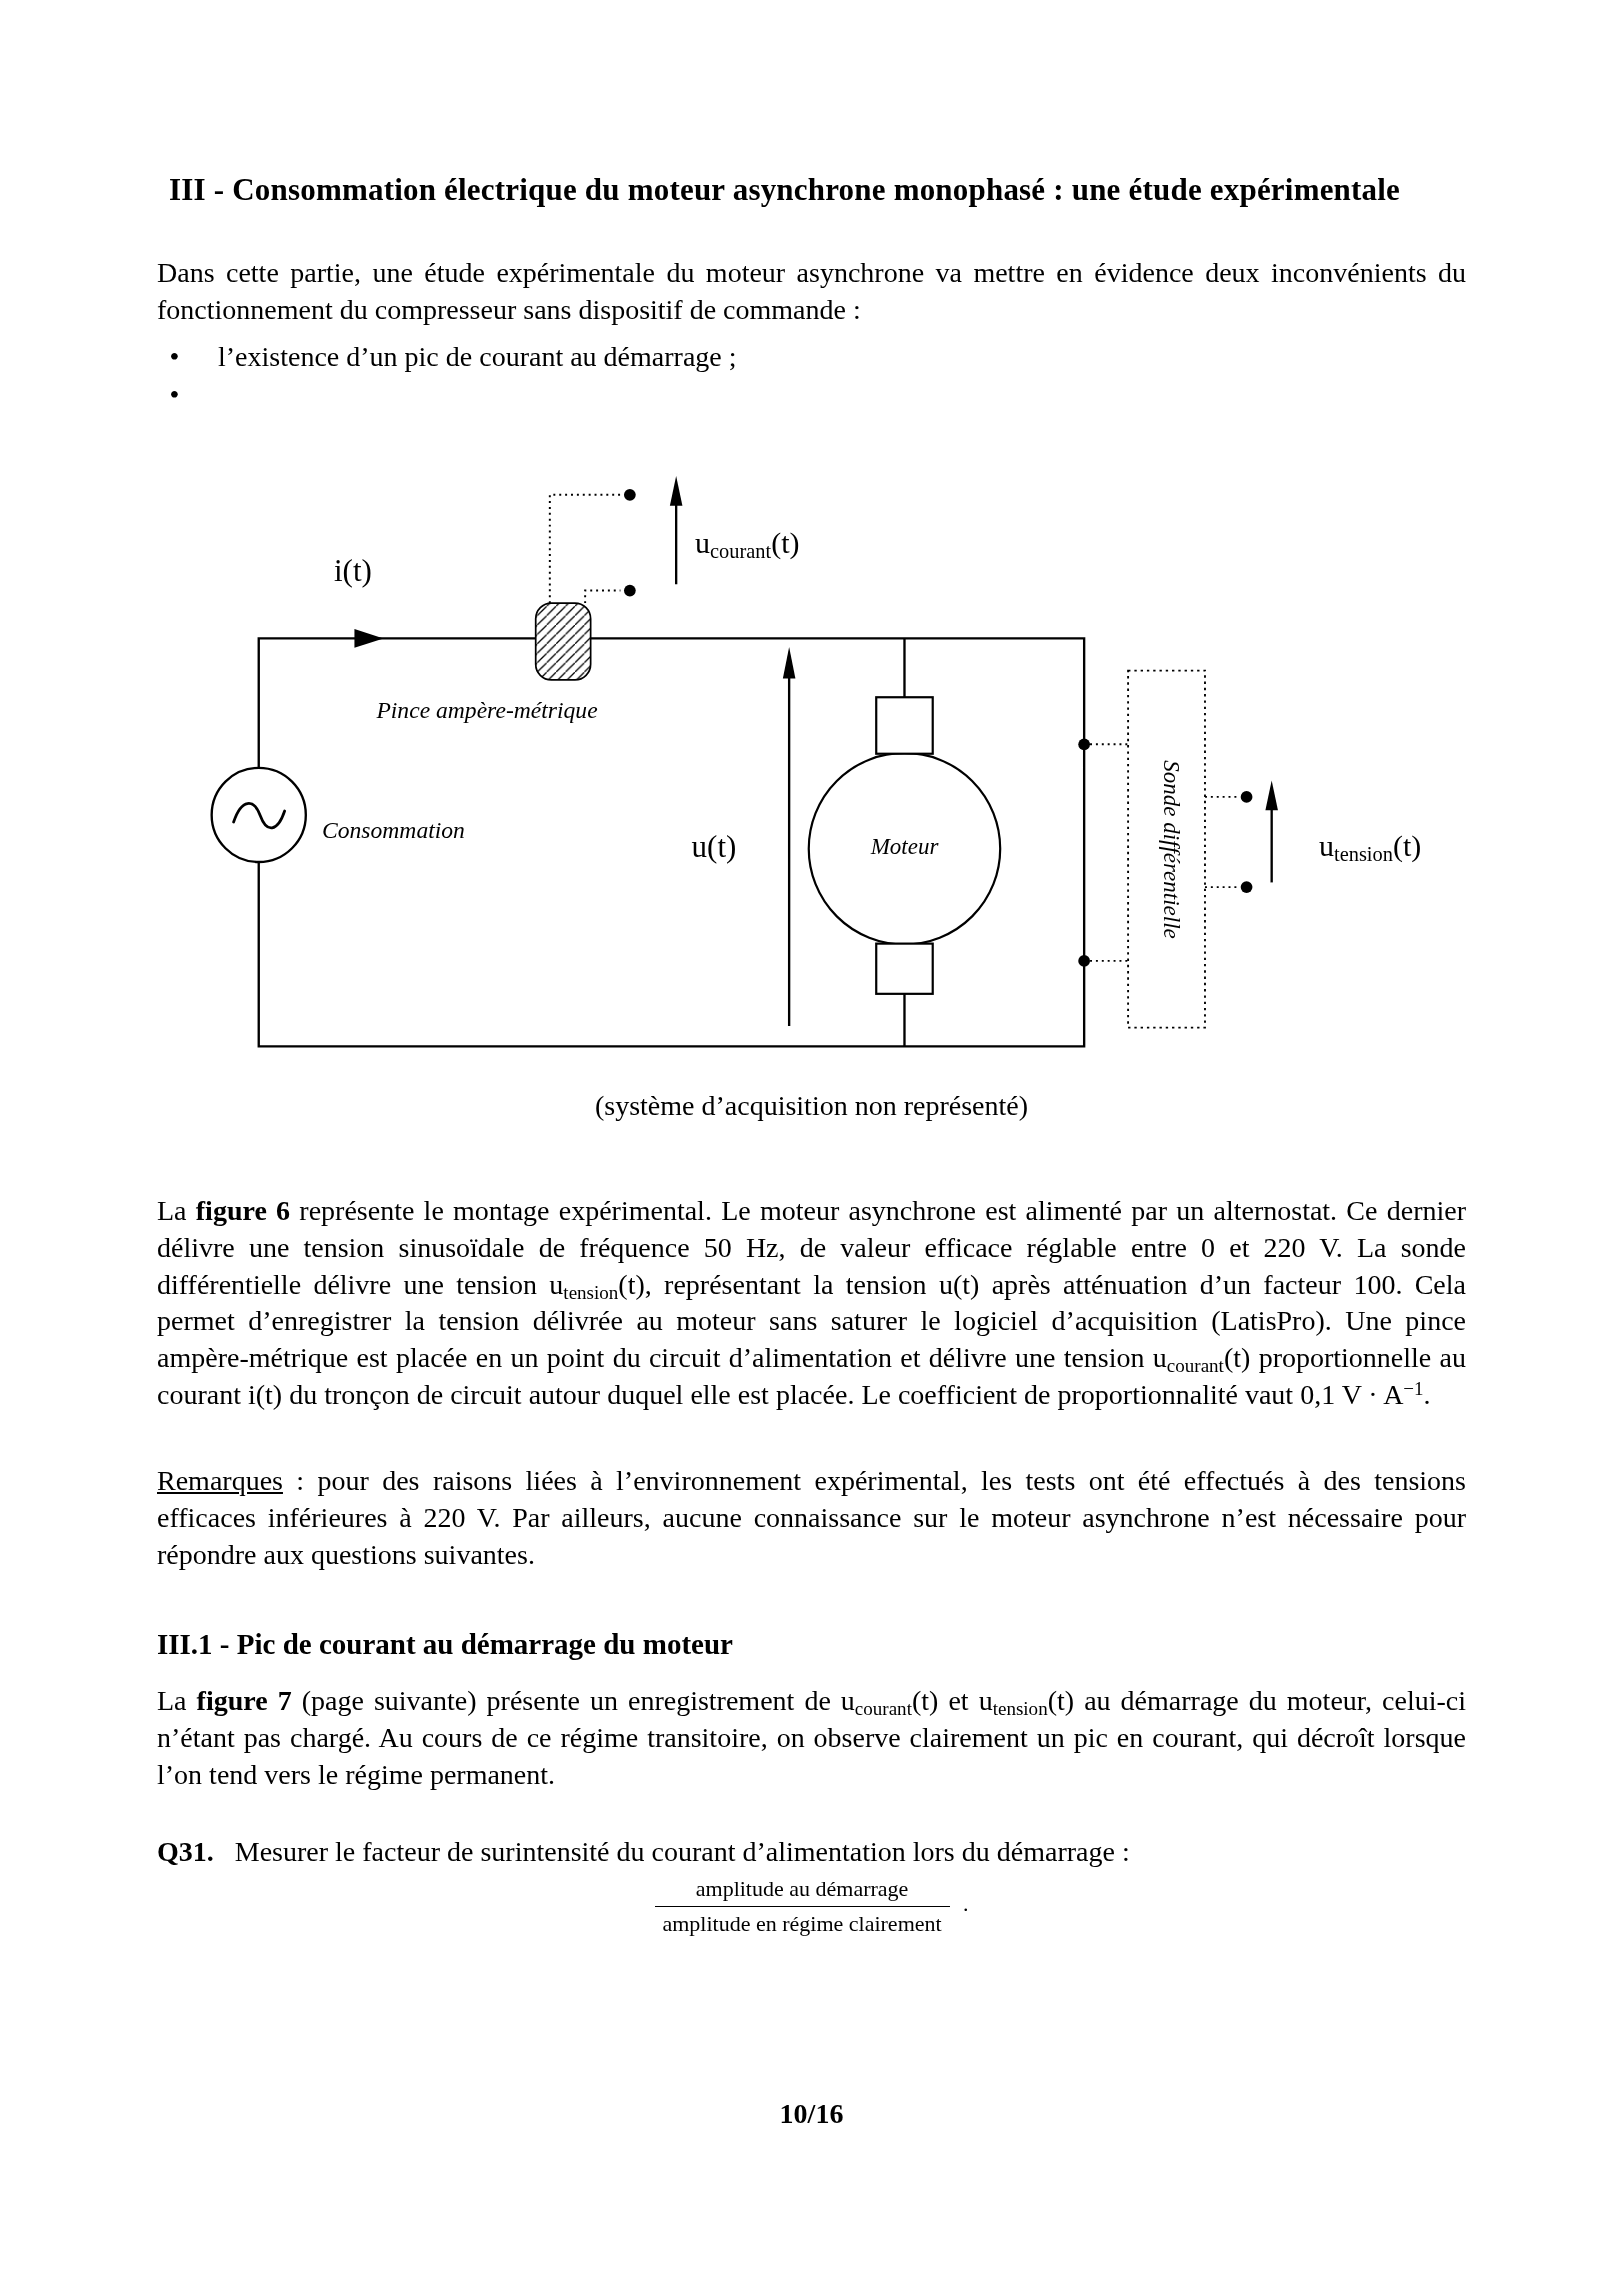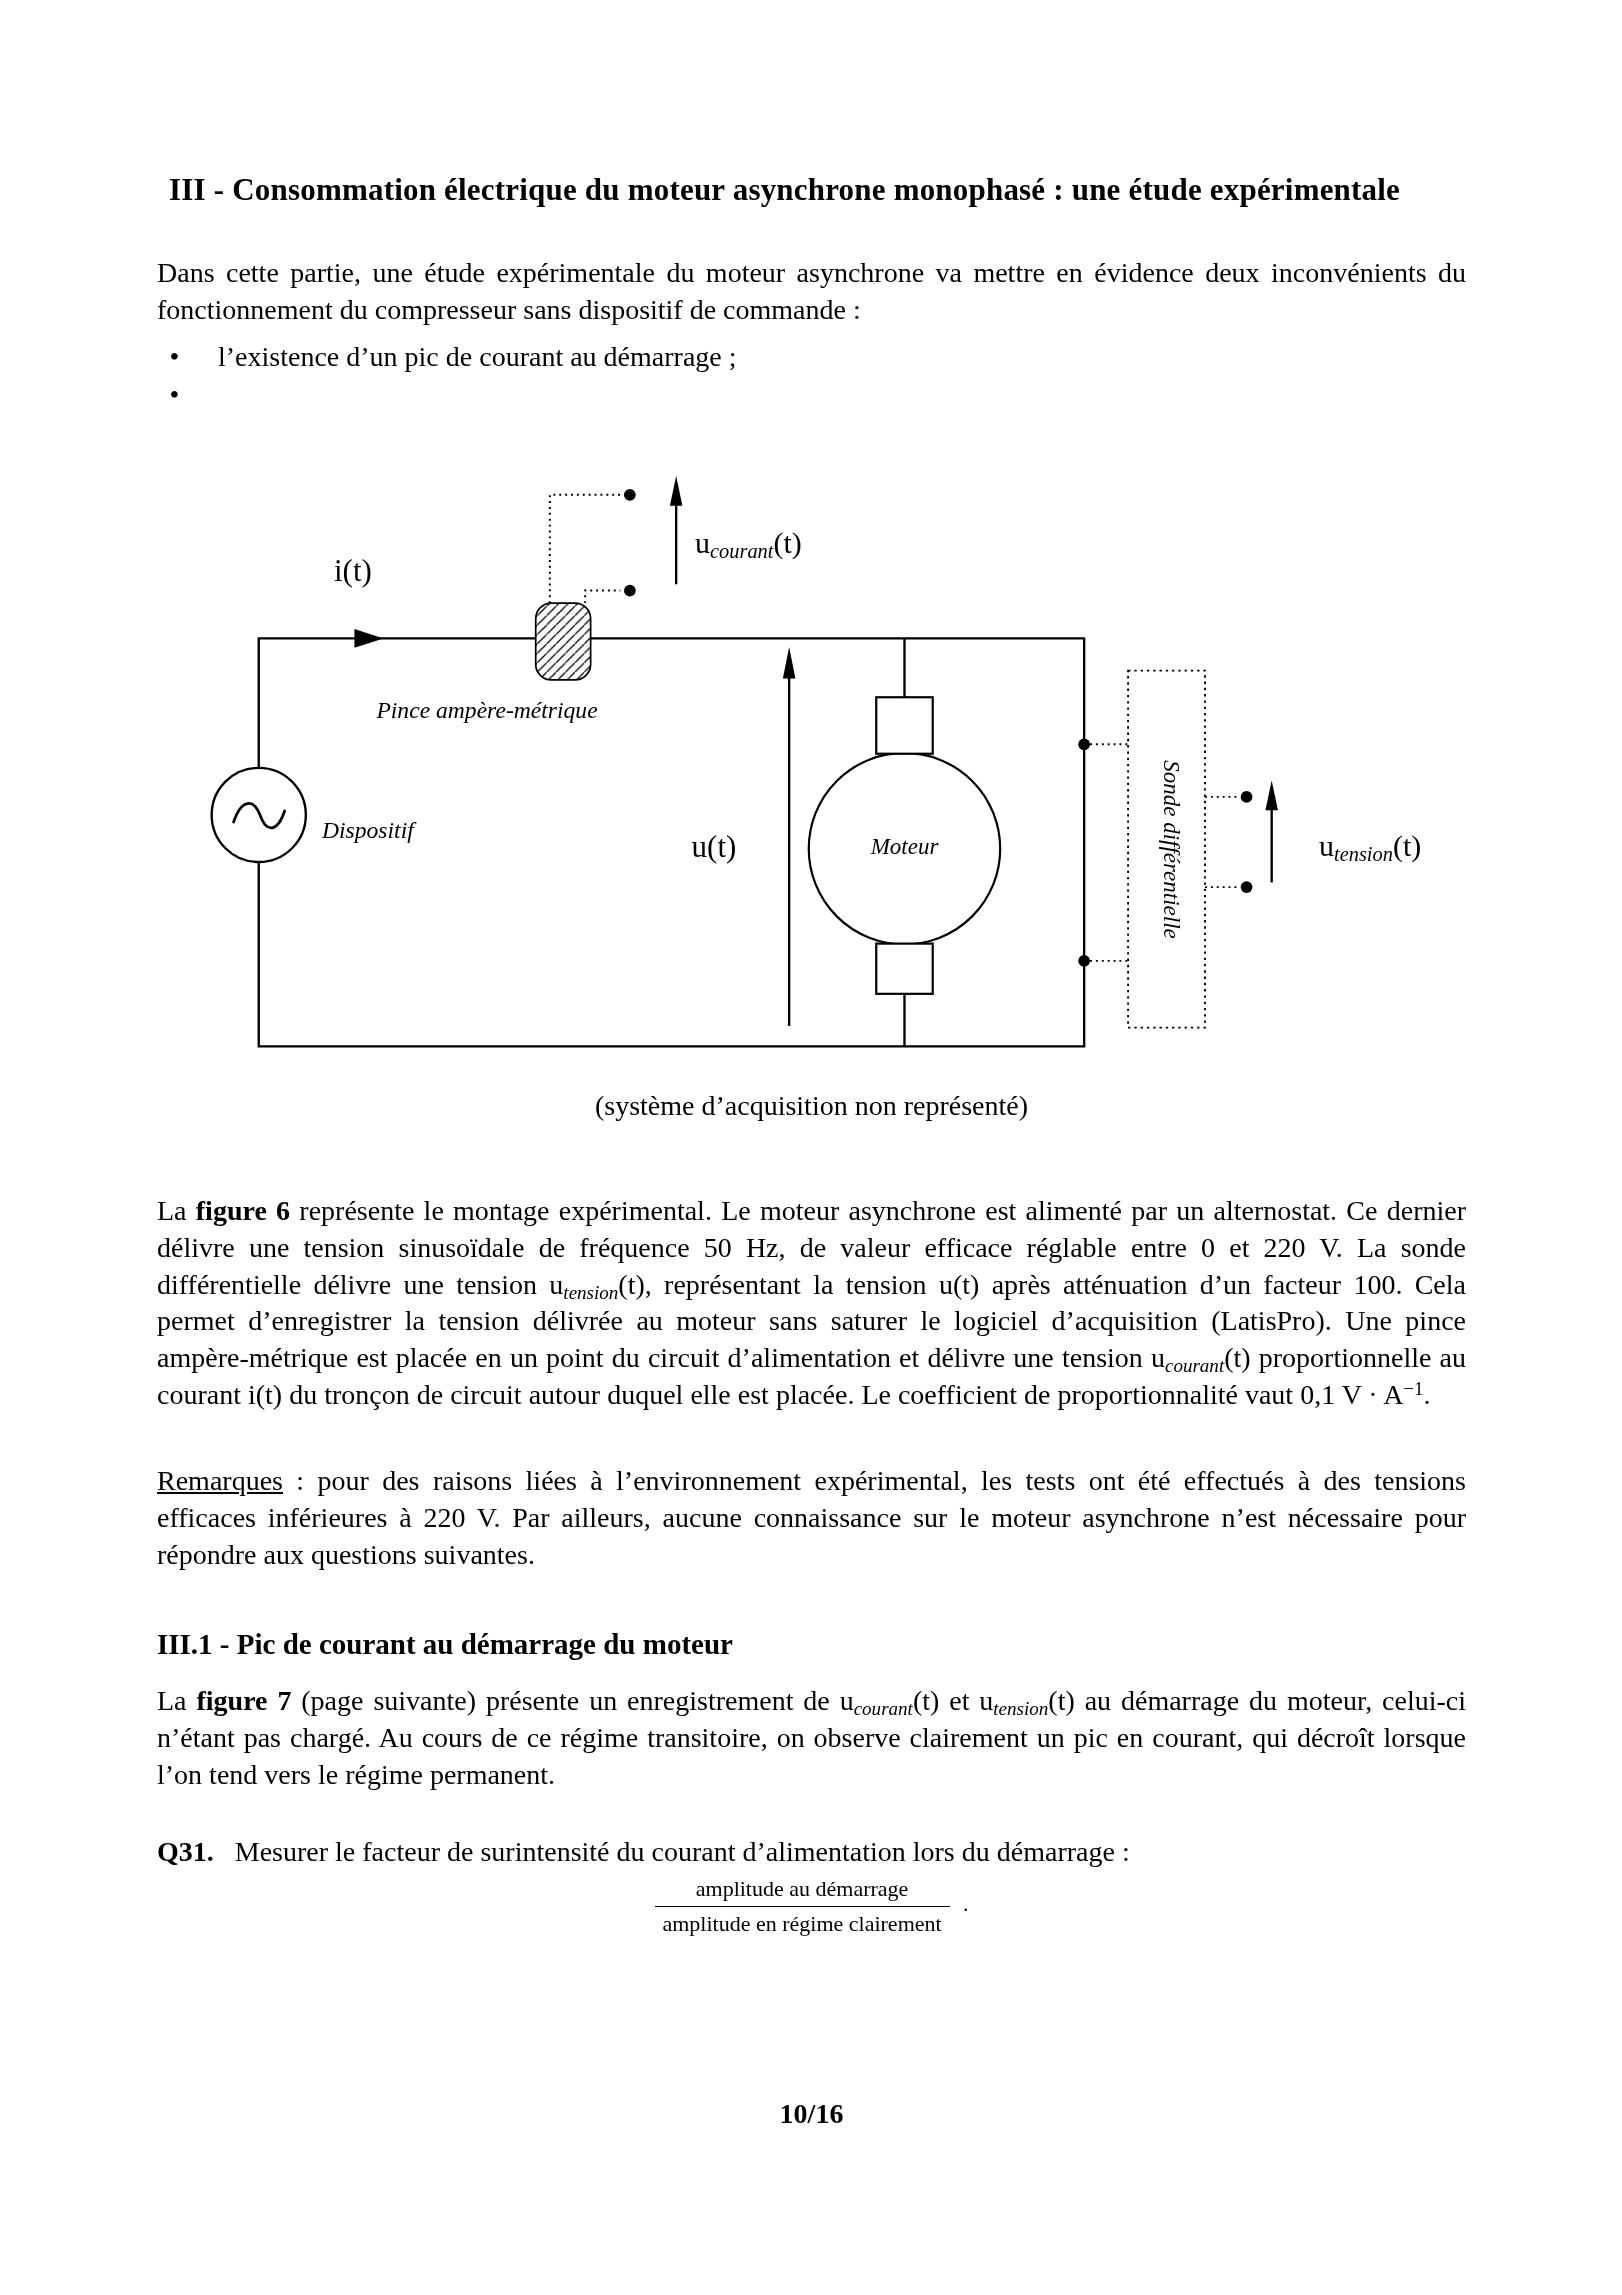--- a/index.html
+++ b/index.html
@@ -67,21 +67,21 @@
   .frac .den { display:block; padding:3.9px 7.9px 0 7.9px; }
   .frac-suffix { margin-left:7.9px; }
   .page-number {
     position:absolute;
     left:0; right:0;
     top:2098px;
     text-align:center;
     font-size:28px;
     font-weight:bold;
   }
-  sub { font-size:68%; vertical-align:-0.25em; line-height:0;font-style:italic; }
+  sub { font-size:68%; vertical-align:-0.25em; line-height:0; }
   sup { font-size:68%; vertical-align:0.45em; line-height:0; }
 </style>
 </head>
 <body>
 
 <div class="page">
   <div class="content">
 
     <h1 class="title">III - Consommation électrique du moteur asynchrone monophasé : une étude expérimentale</h1>
 
@@ -141,21 +141,21 @@
         <line x1="1535" y1="538" x2="1580" y2="538" stroke="#000" stroke-width="2.5" stroke-dasharray="2.5,5"></line>
         <circle cx="1588" cy="423" r="7.5" fill="#000"></circle>
         <circle cx="1588" cy="538" r="7.5" fill="#000"></circle>
         <line x1="1620" y1="532" x2="1620" y2="432" stroke="#000" stroke-width="3"></line>
         <polygon points="1612,440 1628,440 1620,402" fill="#000"></polygon>
       </svg>
 
       <div class="fig-label fig-math-big" style="left:334px; top:88px;">i(t)</div>
       <div class="fig-label fig-math" style="left:695px; top:61px;"><span>u</span><sub>courant</sub><span>(t)</span></div>
       <div class="fig-label fig-italic center-text" style="left:330px; top:232px; width:314px;">Pince ampère-métrique</div>
-      <div class="fig-label fig-italic" style="left:322px; top:352px;">Dispositif</div>
+      <div class="fig-label fig-italic" style="left:322px; top:352px;">Consommation</div>
       <div class="fig-label fig-math-big center-text" style="left:663px; top:364px; width:102px;">u(t)</div>
       <div class="fig-label fig-italic center-text" style="left:826px; top:369px; width:157px; font-size:23px;">Moteur</div>
       <div class="fig-label fig-italic center-text sonde-label" style="left:986px; top:367px; width:361px; height:35px; font-size:23px;">Sonde différentielle</div>
       <div class="fig-label fig-math" style="left:1319px; top:364px;"><span>u</span><sub>tension</sub><span>(t)</span></div>
     </div>
 
     <div class="caption">
       <div>(système d’acquisition non représenté)</div>
     </div>
 

